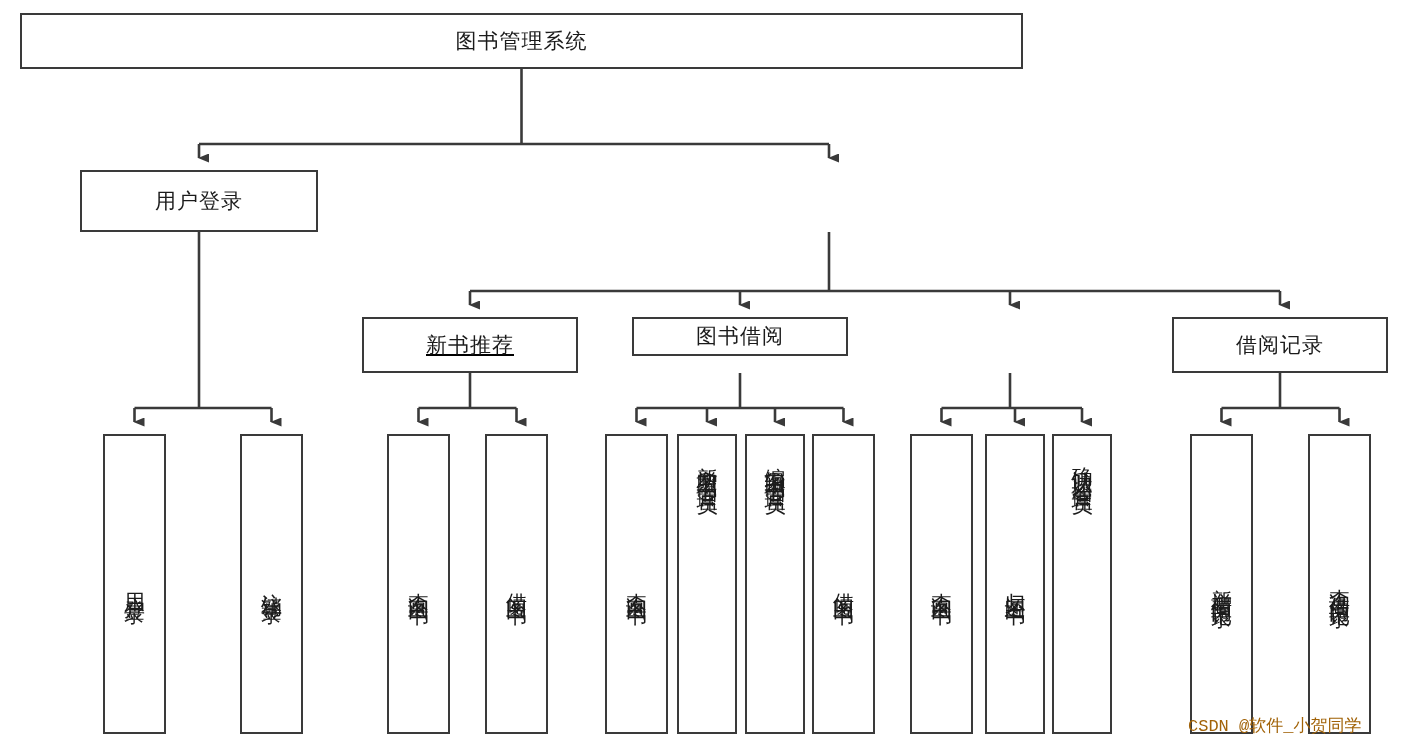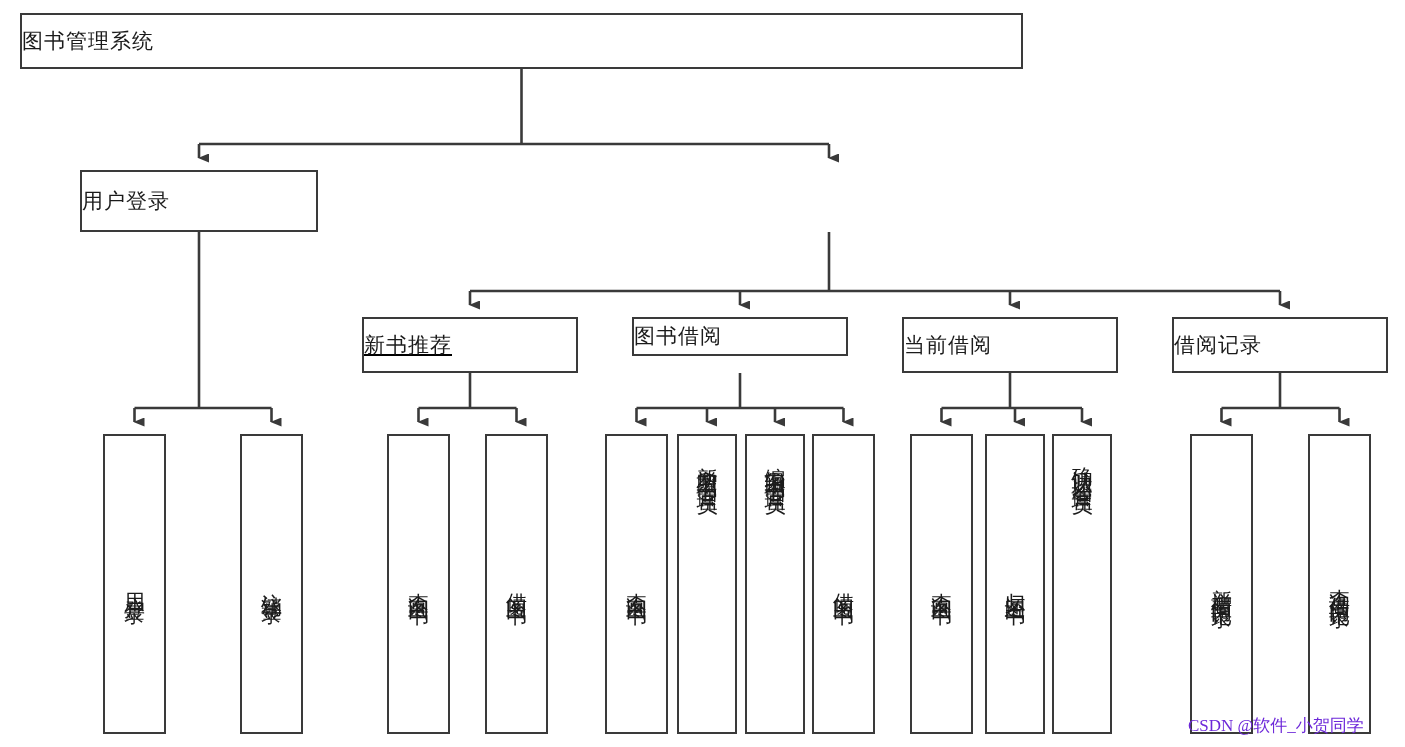--- a/index.html
+++ b/index.html
@@ -26,21 +26,21 @@
     height: 747px;
     pointer-events: none;
   }
   .node {
     position: absolute;
     box-sizing: border-box;
     background: #ffffff;
     border: 2px solid #3a3a3a;
     display: flex;
     align-items: center;
-    justify-content: flex-start;
+    justify-content: center;
     z-index: 2;
   }
   .node .label {
     color: #1b1b1b;
     font-size: 21px;
     line-height: 1.25;
     letter-spacing: 1px;
     white-space: nowrap;
     text-align: center;
   }
@@ -61,24 +61,24 @@
   }
   .node.vert.center-text {
     align-items: center;
     padding-top: 0;
   }
   #watermark {
     position: absolute;
     left: 1188px;
     top: 714px;
     font-size: 17px;
-    color: #6d28d9;
+    color: #a16207;
     white-space: nowrap;
     z-index: 5;
-    font-family: Liberation Serif, serif;
+    font-family: Liberation Mono, monospace;
   }
 </style>
 </head>
 <body>
 
 <div id="canvas">
 
   <svg id="edge-layer" viewBox="0 0 1405 747" width="1405" height="747" xmlns="http://www.w3.org/2000/svg">
     <defs>
       <marker id="arrowhead" markerWidth="9" markerHeight="11" refX="4.5" refY="10" orient="auto" markerUnits="userSpaceOnUse">
@@ -129,23 +129,20 @@
   <div class="node horiz" style="left: 80px; top: 170px; width: 238px; height: 62px;">
     <span class="label">用户登录</span>
   </div>
 
   <div class="node horiz" style="left: 362px; top: 317px; width: 216px; height: 56px; text-decoration: underline;">
     <span class="label">新书推荐</span>
   </div>
   <div class="node horiz" style="left: 632px; top: 317px; width: 216px; height: 39px;">
     <span class="label">图书借阅</span>
   </div>
-  <div class="node horiz" style="left: 902px; top: 317px; width: 216px; height: 56px;">
-    <span class="label">当前借阅</span>
-  </div>
   <div class="node horiz" style="left: 1172px; top: 317px; width: 216px; height: 56px;">
     <span class="label">借阅记录</span>
   </div>
 
   <div class="node vert center-text" style="left: 103px; top: 434px; width: 63px; height: 300px;">
     <span class="label">用户登录</span>
   </div>
   <div class="node vert center-text" style="left: 240px; top: 434px; width: 63px; height: 300px;">
     <span class="label">注销登录</span>
   </div>

